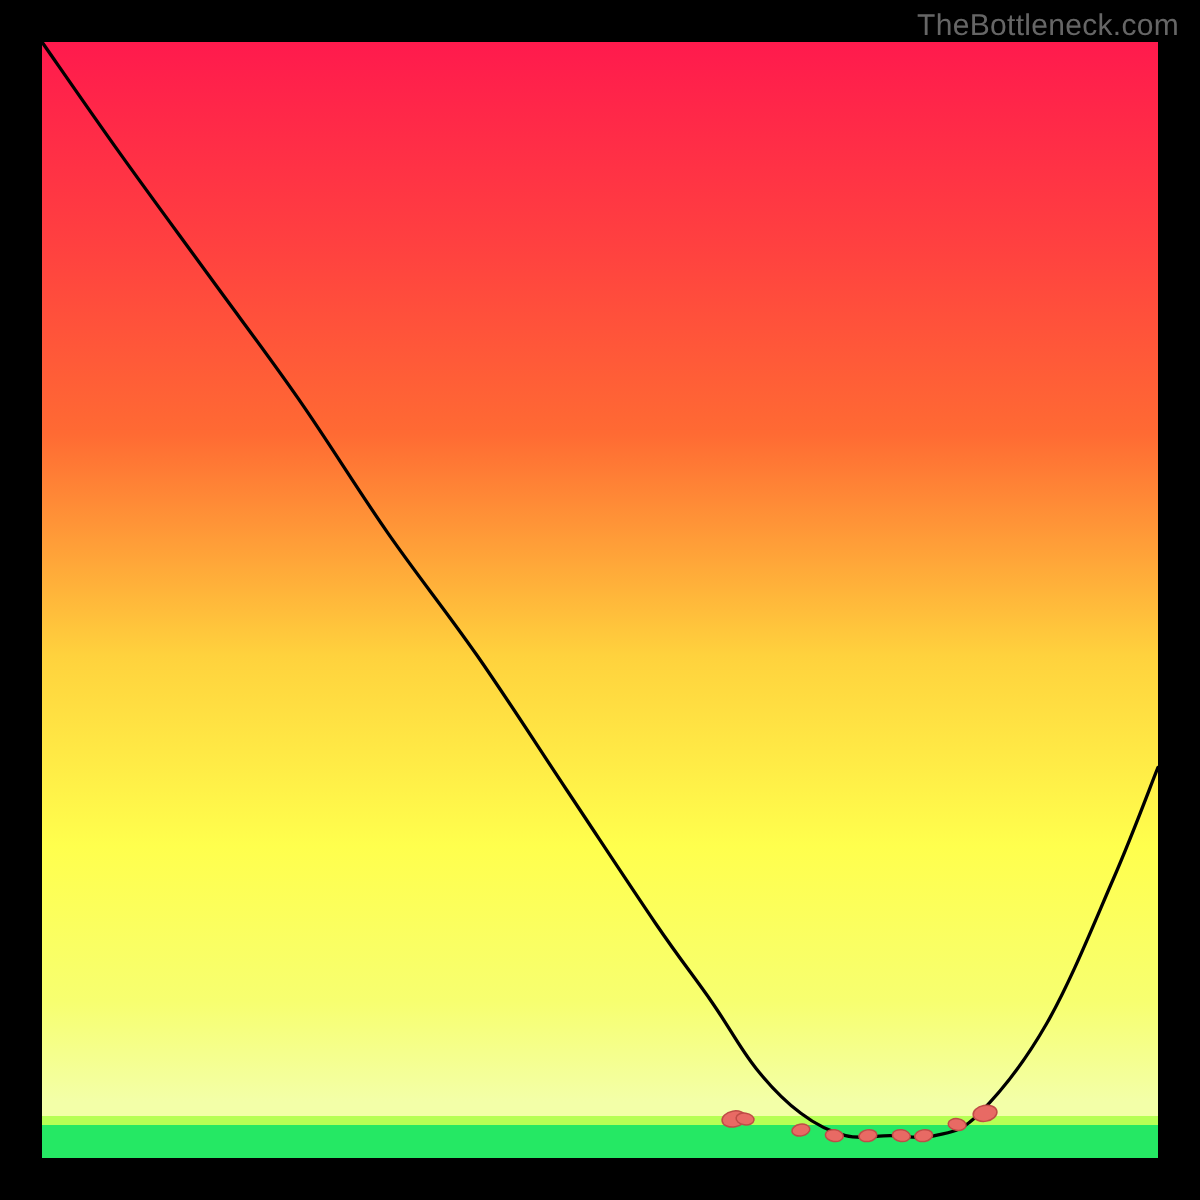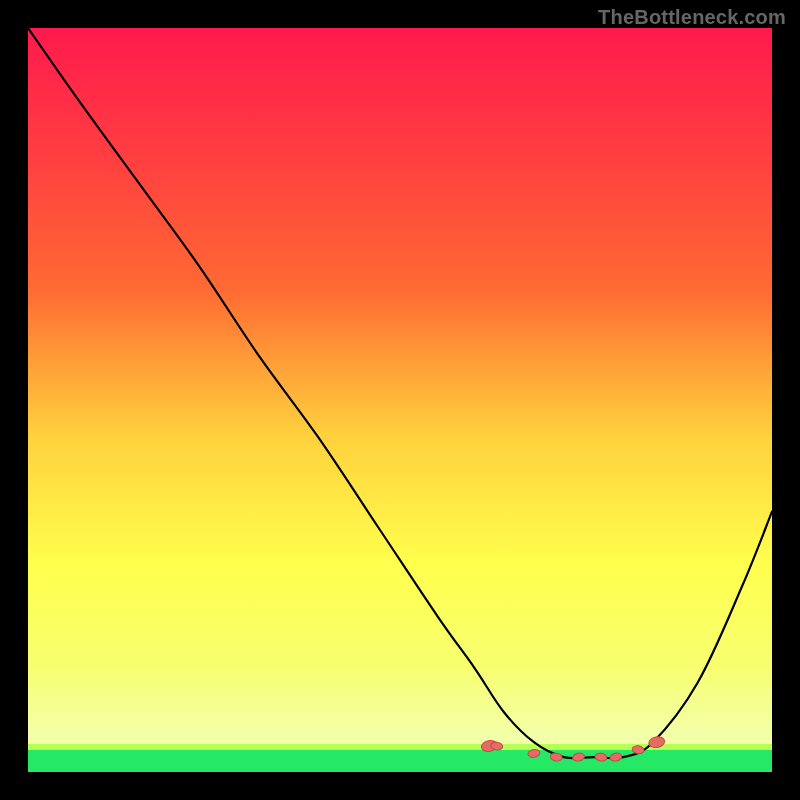--- a/index.html
+++ b/index.html
@@ -16,21 +16,21 @@
     background: #000000;
     position: relative;
   }
   .watermark {
     position: absolute;
     top: 6px;
     right: 14px;
     color: #666666;
     font-family: Arial, Helvetica, sans-serif;
     font-size: 20px;
-    font-weight: 700;
+    font-weight: 400;
     letter-spacing: 0.2px;
     z-index: 10;
   }
   .plot-wrap {
     position: absolute;
     left: 28px;
     top: 28px;
     width: 744px;
     height: 744px;
     background: #000000;

